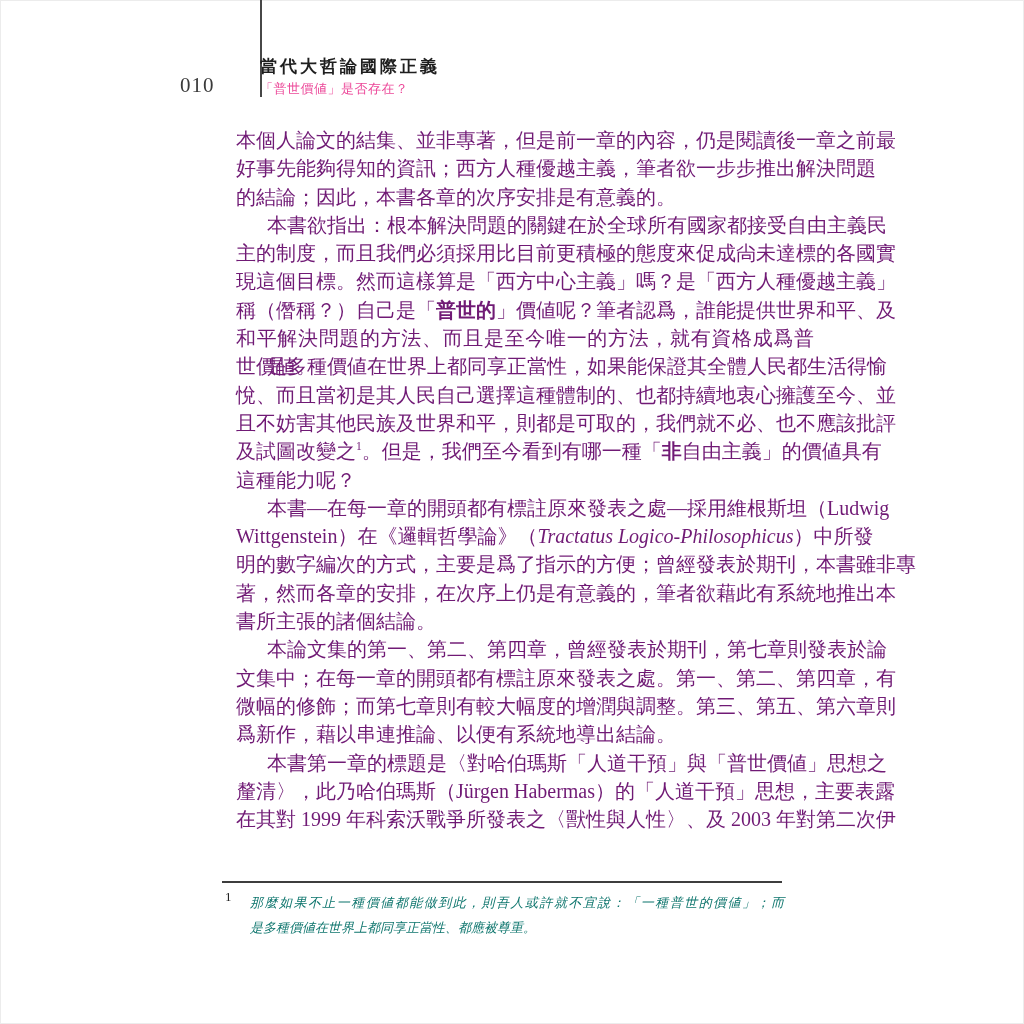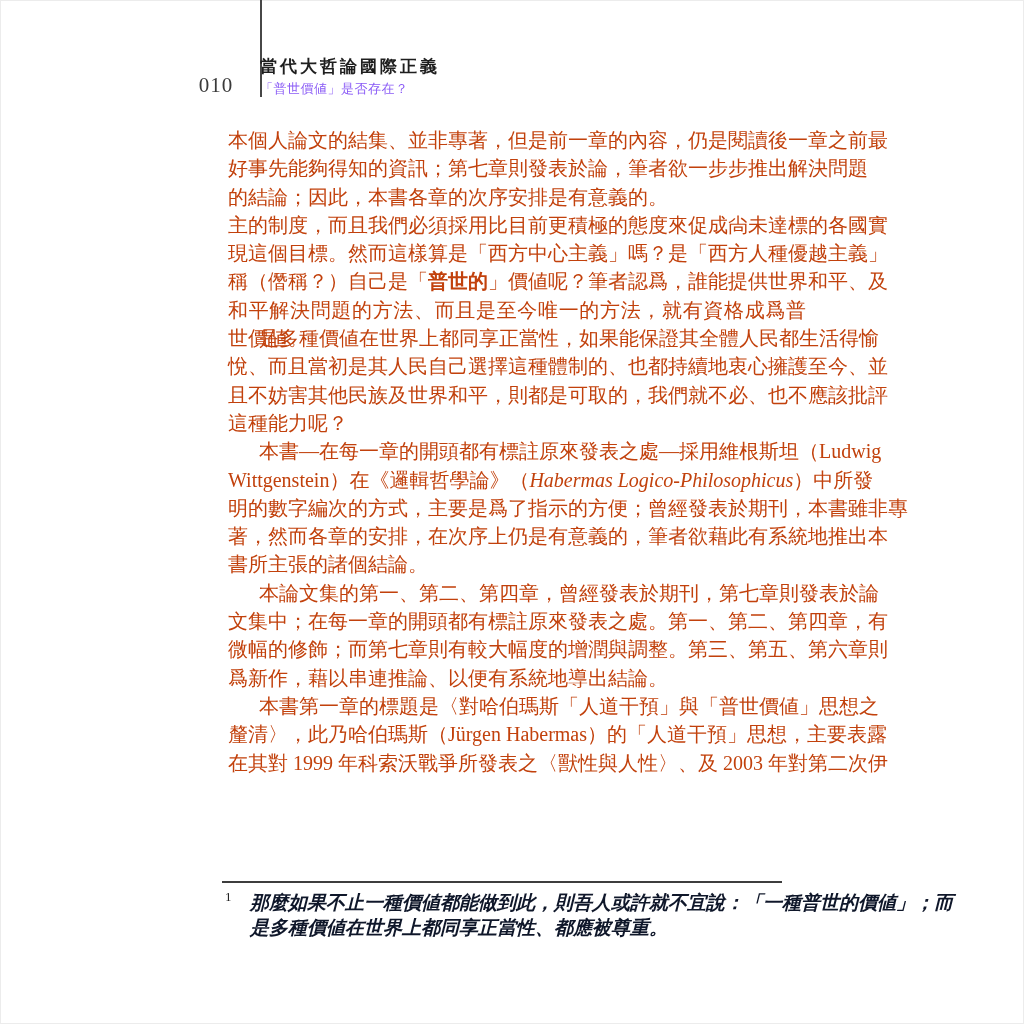--- a/index.html
+++ b/index.html
@@ -8,39 +8,39 @@
     width:1024px;height:1024px;
     background:#ffffff;
     box-shadow:inset 0 0 0 1px #ececec;
     overflow:hidden;
     font-family:"Liberation Serif","DejaVu Serif",serif;
     color:#222;
   }
   
   .page-num{
     position:absolute;left:180px;top:73px;width:72px;
-    text-align:center;font-size:21px;letter-spacing:1px;color:#3a3a3a;
+    text-align:left;font-size:21px;letter-spacing:1px;color:#3a3a3a;
   }
   .header-rule{
     position:absolute;left:260px;top:0;width:2px;height:97px;
     background:#474747;
   }
   .header-titles{position:absolute;left:260px;top:56px;}
   .book-title{
     font-size:17px;font-weight:bold;letter-spacing:3px;color:#1e1e1e;
     line-height:22px;white-space:nowrap;
   }
   .book-subtitle{
-    font-size:13px;letter-spacing:0.5px;color:#8b5cf6;
+    font-size:13px;letter-spacing:0.5px;color:#ec4899;
     line-height:17px;margin-top:2px;white-space:nowrap;
   }
   
   .body-text{
-    position:absolute;left:228px;top:126px;width:578px;
-    font-size:20px;line-height:28.3px;color:#c2410c;
+    position:absolute;left:236px;top:126px;width:578px;
+    font-size:20px;line-height:28.3px;color:#701a75;
   }
   .line{
     text-align:justify;text-align-last:justify;
     -moz-text-align-last:justify;
     text-justify:inter-ideograph;
     height:28.3px;overflow:visible;white-space:nowrap;
   }
   .line.end{text-align-last:left;-moz-text-align-last:left;white-space:normal;}
   .line.indent{padding-left:31px;}
   .line b{font-weight:bold;}
@@ -53,60 +53,62 @@
   }
   .footnote{
     position:absolute;left:222px;top:890px;width:562px;
   }
   .fn-marker{
     position:absolute;left:3px;top:-1px;
     font-size:13px;color:#222;font-style:normal;
   }
   .fn-text{
     margin-left:28px;
-    font-size:19px;line-height:25px;
-    font-style:italic;color:#0f172a;font-weight:bold;
+    font-size:13px;line-height:25px;
+    font-style:italic;color:#0f766e;
   }
   .fn-text .line{height:25px;}
 </style>
 </head>
 <body>
 
 <div class="page">
 
   <div class="page-num">010</div>
 
   <div class="header-rule"></div>
 
   <div class="header-titles">
     <div class="book-title">當代大哲論國際正義</div>
     <div class="book-subtitle">「普世價値」是否存在？</div>
   </div>
 
   <div class="body-text">
       <div>
         <div class="line">本個人論文的結集、並非專著，但是前一章的內容，仍是閱讀後一章之前最</div>
-        <div class="line">好事先能夠得知的資訊；第七章則發表於論，筆者欲一步步推出解決問題</div>
+        <div class="line">好事先能夠得知的資訊；西方人種優越主義，筆者欲一步步推出解決問題</div>
         <div class="line end">的結論；因此，本書各章的次序安排是有意義的。</div>
       </div>
       <div>
+        <div class="line indent">本書欲指出：根本解決問題的關鍵在於全球所有國家都接受自由主義民</div>
         <div class="line">主的制度，而且我們必須採用比目前更積極的態度來促成尙未達標的各國實</div>
         <div class="line">現這個目標。然而這樣算是「西方中心主義」嗎？是「西方人種優越主義」</div>
         <div class="line">稱（僭稱？）自己是「<b>普世的</b>」價値呢？筆者認爲，誰能提供世界和平、及</div>
         <div class="line end">和平解決問題的方法、而且是至今唯一的方法，就有資格成爲普世價値。</div>
       </div>
       <div>
         <div class="line indent">是多種價値在世界上都同享正當性，如果能保證其全體人民都生活得愉</div>
         <div class="line">悅、而且當初是其人民自己選擇這種體制的、也都持續地衷心擁護至今、並</div>
         <div class="line">且不妨害其他民族及世界和平，則都是可取的，我們就不必、也不應該批評</div>
+        <div class="line">及試圖改變之<sup>1</sup>。但是，我們至今看到有哪一種「<b>非</b>自由主義」的價値具有</div>
         <div class="line end">這種能力呢？</div>
       </div>
       <div>
         <div class="line indent">本書—在每一章的開頭都有標註原來發表之處—採用維根斯坦（Ludwig</div>
-        <div class="line">Wittgenstein）在《邏輯哲學論》（<i>Habermas Logico-Philosophicus</i>）中所發</div>
+        <div class="line">Wittgenstein）在《邏輯哲學論》（<i>Tractatus Logico-Philosophicus</i>）中所發</div>
         <div class="line">明的數字編次的方式，主要是爲了指示的方便；曾經發表於期刊，本書雖非專</div>
         <div class="line">著，然而各章的安排，在次序上仍是有意義的，筆者欲藉此有系統地推出本</div>
         <div class="line end">書所主張的諸個結論。</div>
       </div>
       <div>
         <div class="line indent">本論文集的第一、第二、第四章，曾經發表於期刊，第七章則發表於論</div>
         <div class="line">文集中；在每一章的開頭都有標註原來發表之處。第一、第二、第四章，有</div>
         <div class="line">微幅的修飾；而第七章則有較大幅度的增潤與調整。第三、第五、第六章則</div>
         <div class="line end">爲新作，藉以串連推論、以便有系統地導出結論。</div>
       </div>

